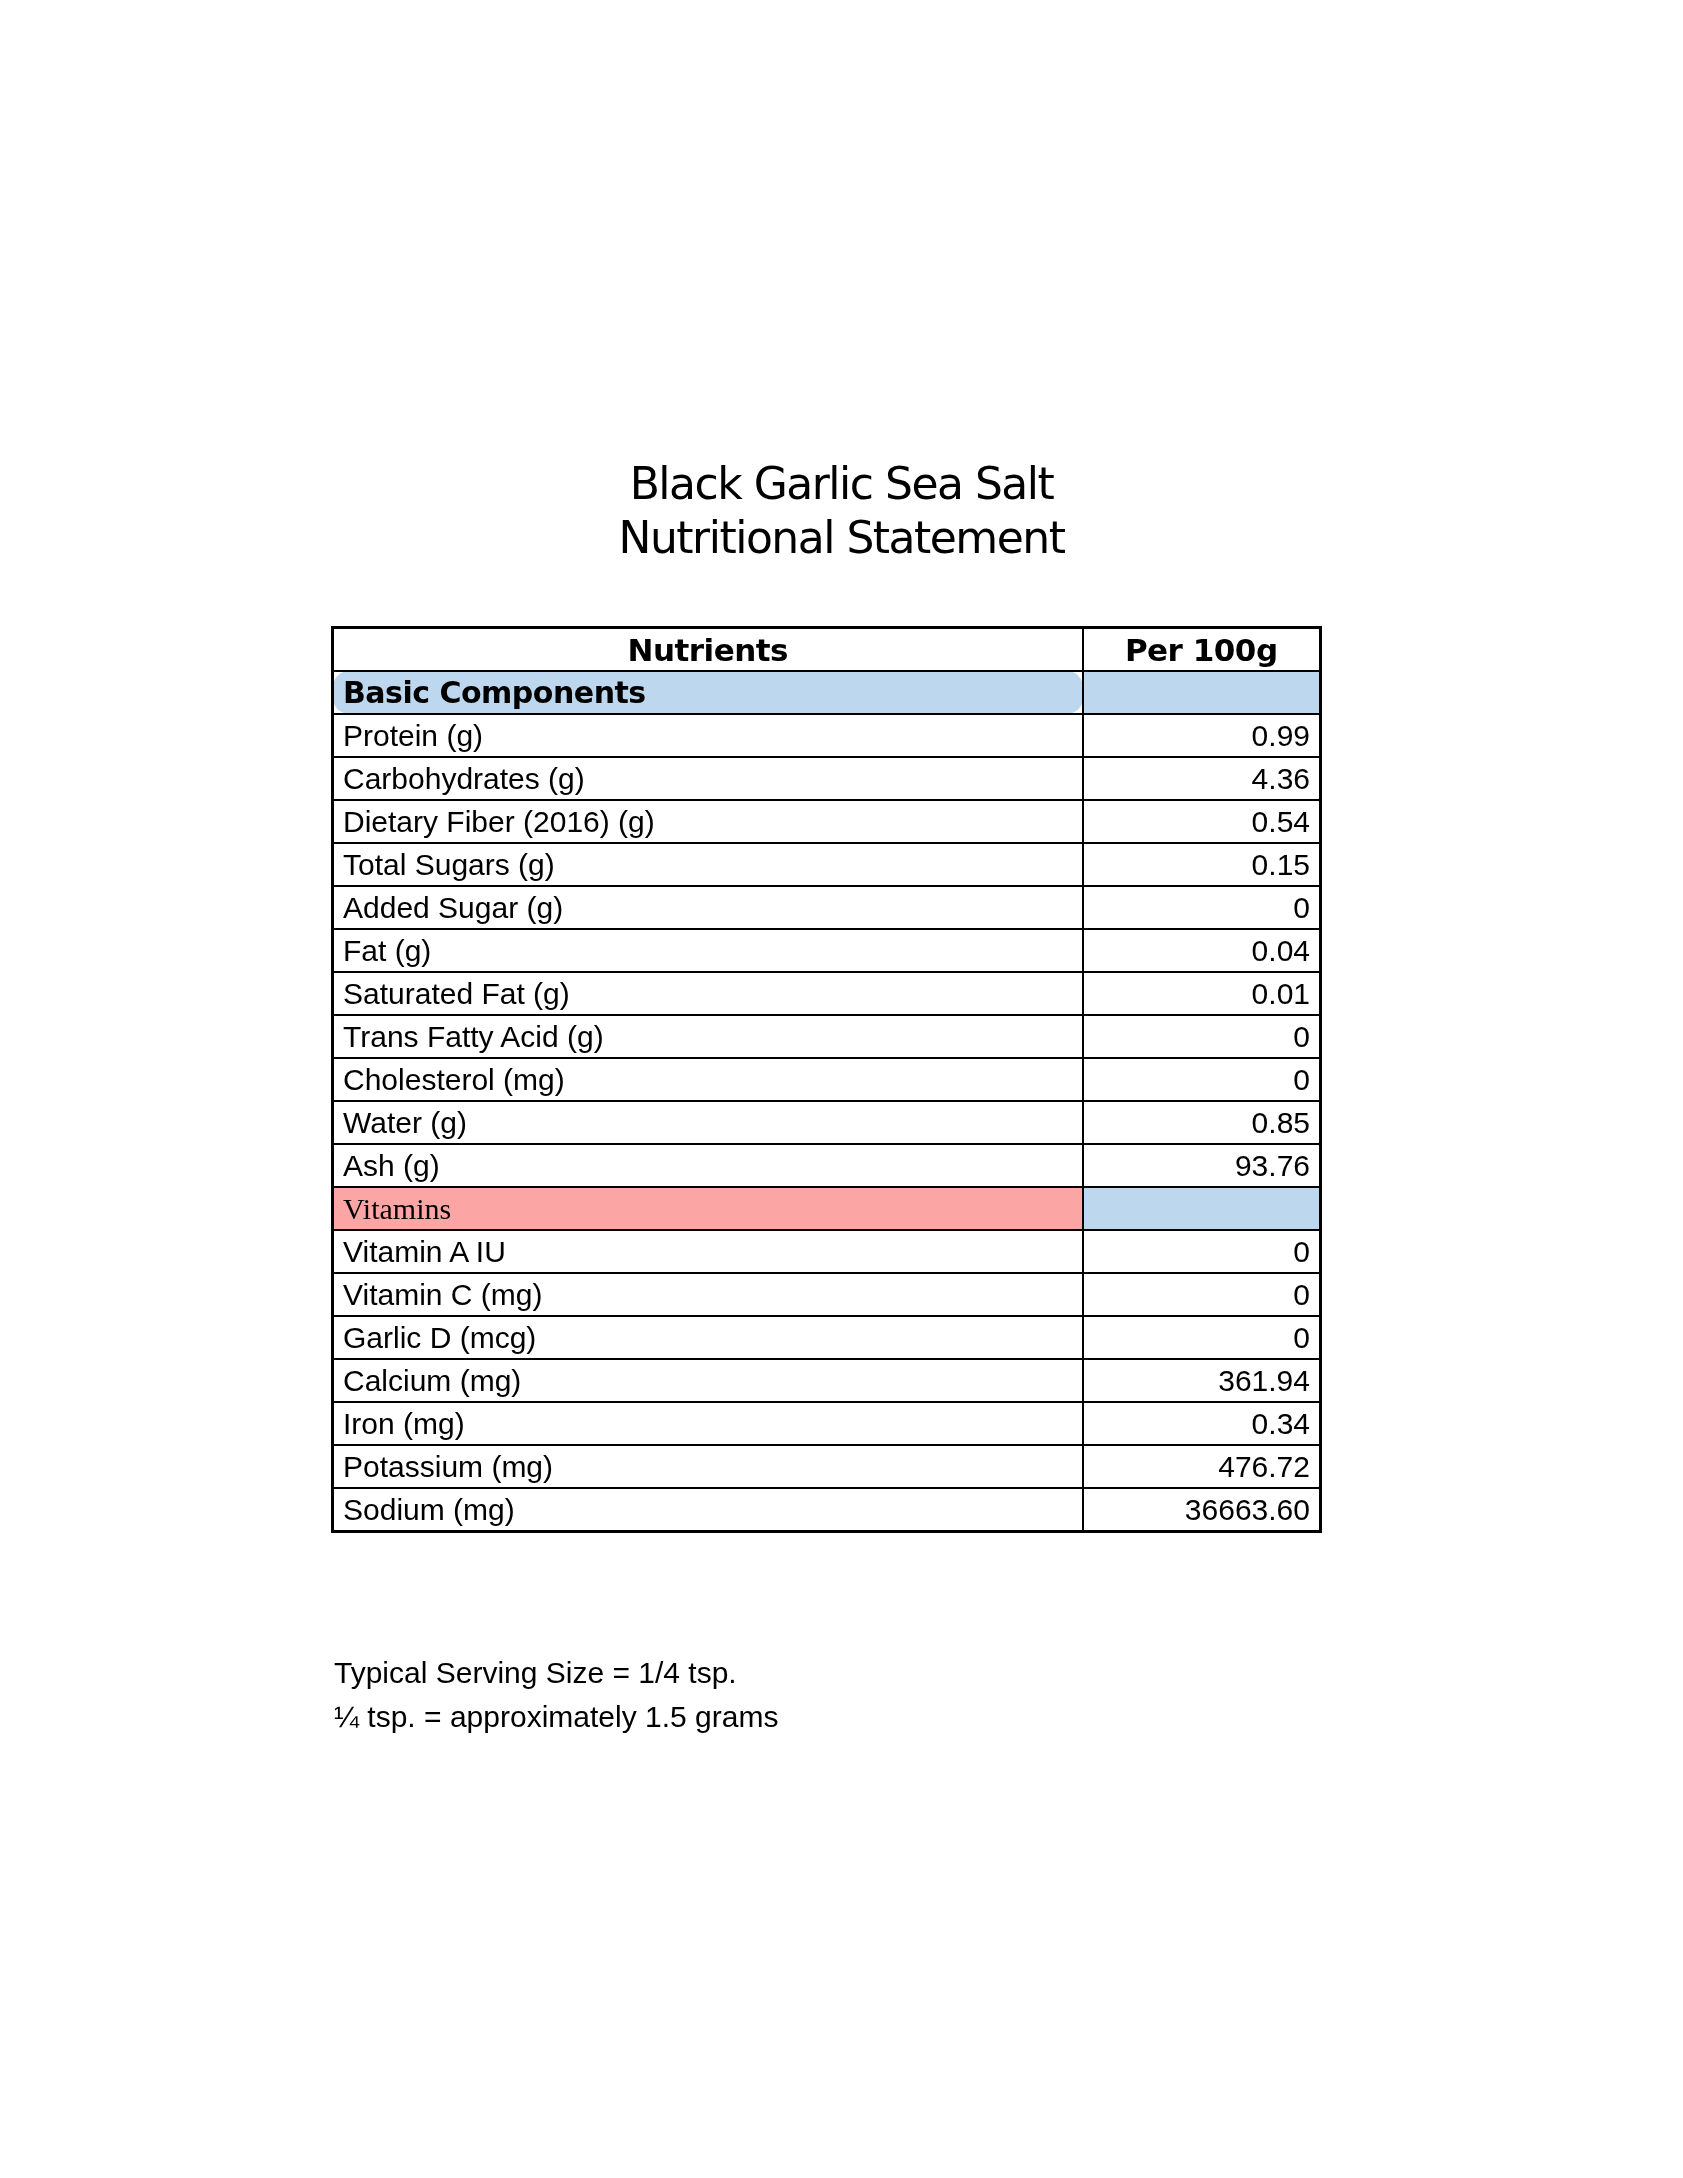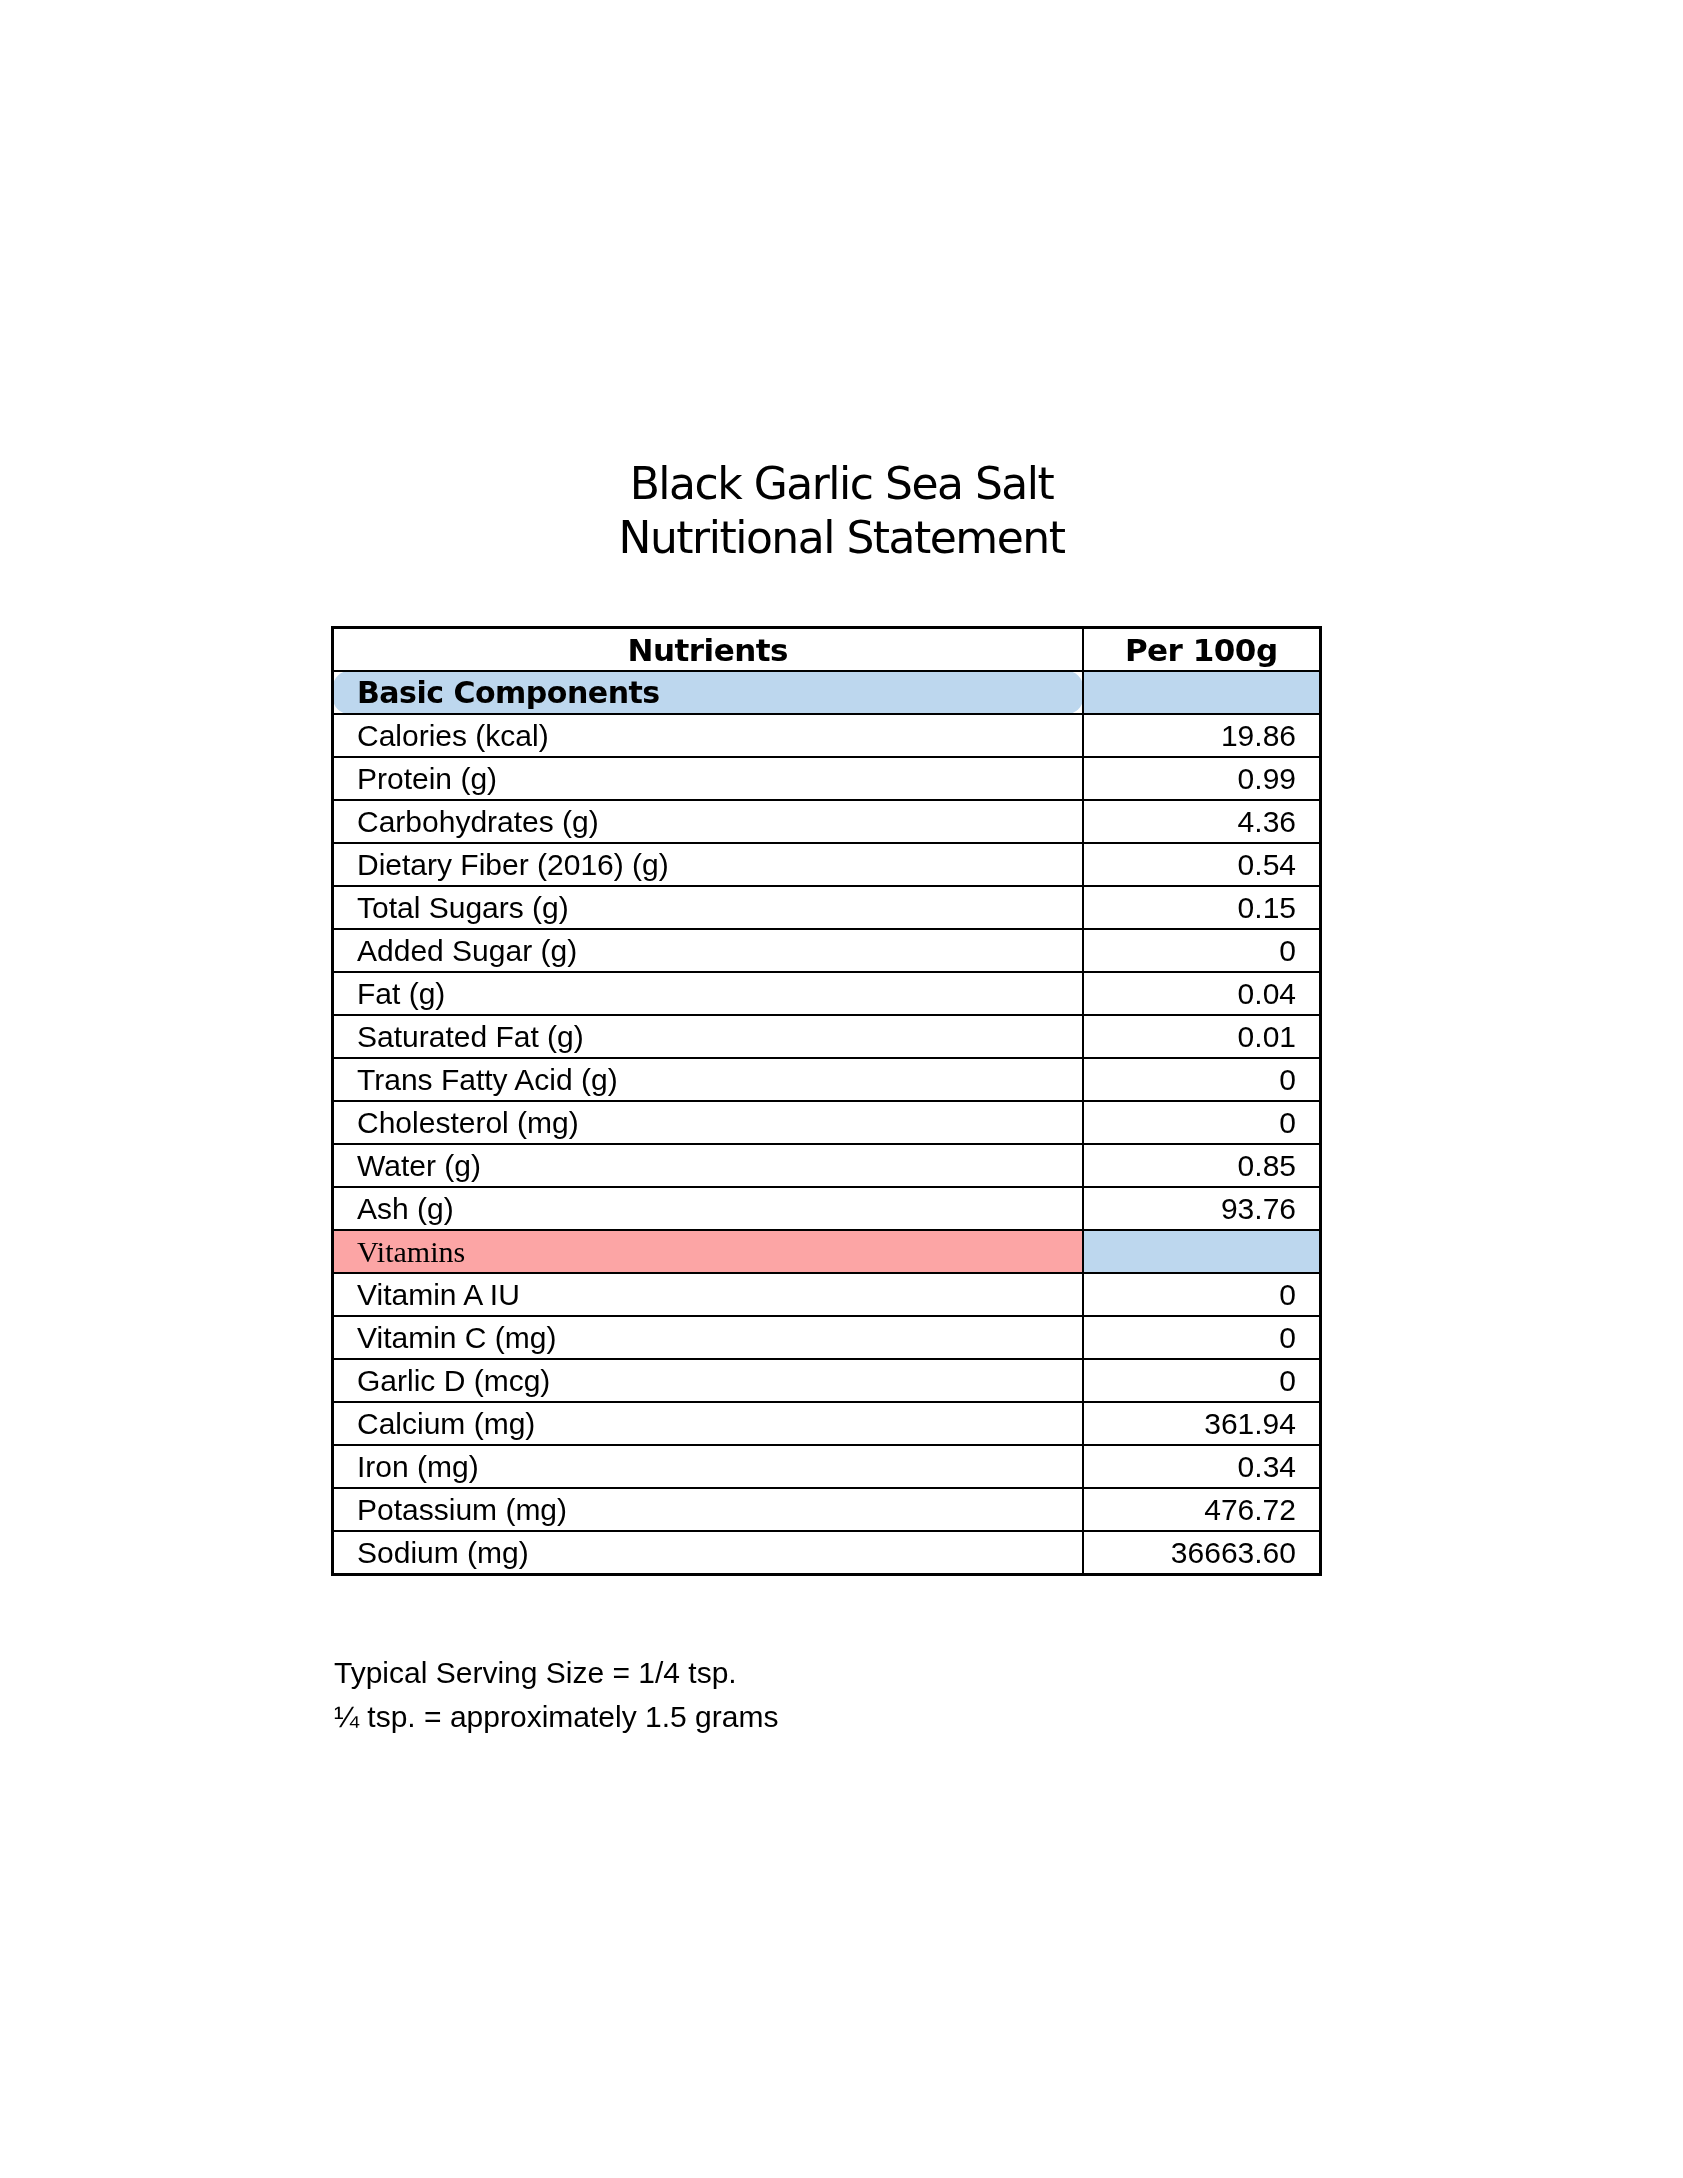--- a/index.html
+++ b/index.html
@@ -34,21 +34,21 @@
     border-collapse: collapse;
     table-layout: fixed;
     border: 3px solid #000000;
   }
   table.nutrition col.c1 { width: 750px; }
   table.nutrition col.c2 { width: 238px; }
   table.nutrition th,
   table.nutrition td {
     border: 2px solid #000000;
     height: 41px;
-    padding: 0 23px;
+    padding: 0 9px;
     font-size: 30px;
     white-space: nowrap;
     overflow: hidden;
     vertical-align: middle;
   }
   table.nutrition th {
     text-align: center;
     font-family: "DejaVu Sans", sans-serif;
     font-weight: bold;
     font-size: 31px;
@@ -90,24 +90,20 @@
   <thead>
     <tr>
       <th>Nutrients</th>
       <th>Per 100g</th>
     </tr>
   </thead>
   <tbody>
   <tr class="section-row emphasis">
         <td class="section-label" style="background: rgb(189, 215, 238); border-radius: 16px;">Basic Components</td>
         <td style="background: rgb(189, 215, 238);"></td>
-      </tr>
-      <tr>
-        <td class="label-cell">Calories (kcal)</td>
-        <td class="value-cell">19.86</td>
       </tr>
       <tr>
         <td class="label-cell">Protein (g)</td>
         <td class="value-cell">0.99</td>
       </tr>
       <tr>
         <td class="label-cell">Carbohydrates (g)</td>
         <td class="value-cell">4.36</td>
       </tr>
       <tr>

